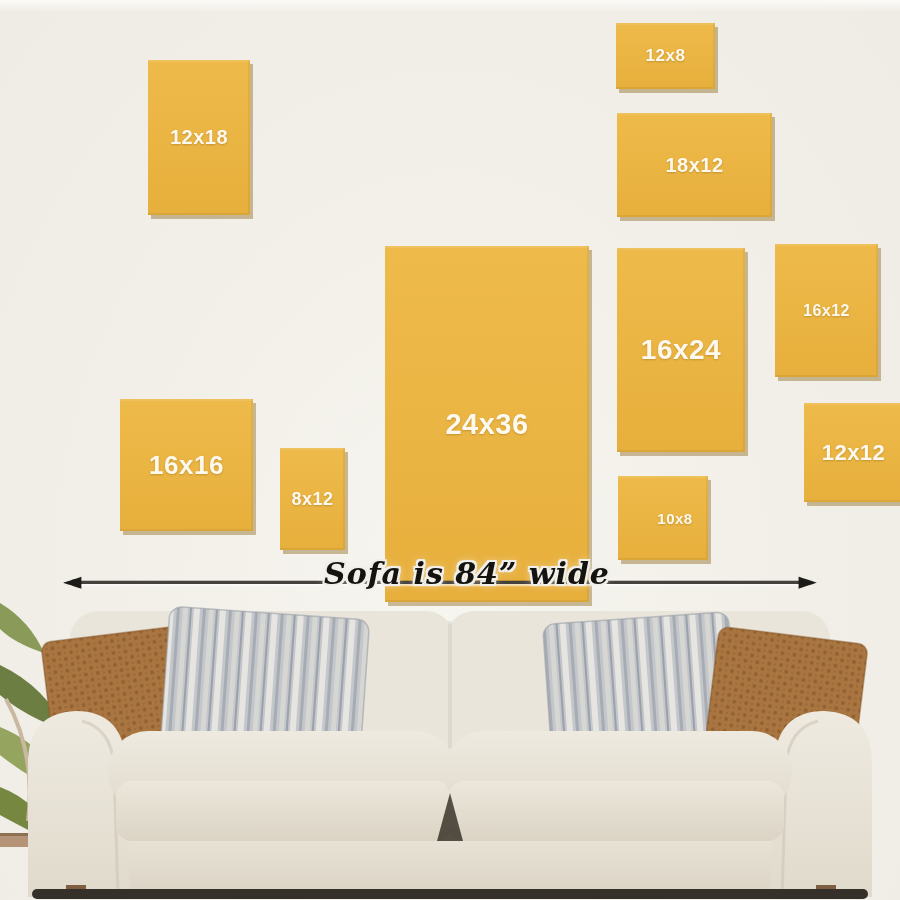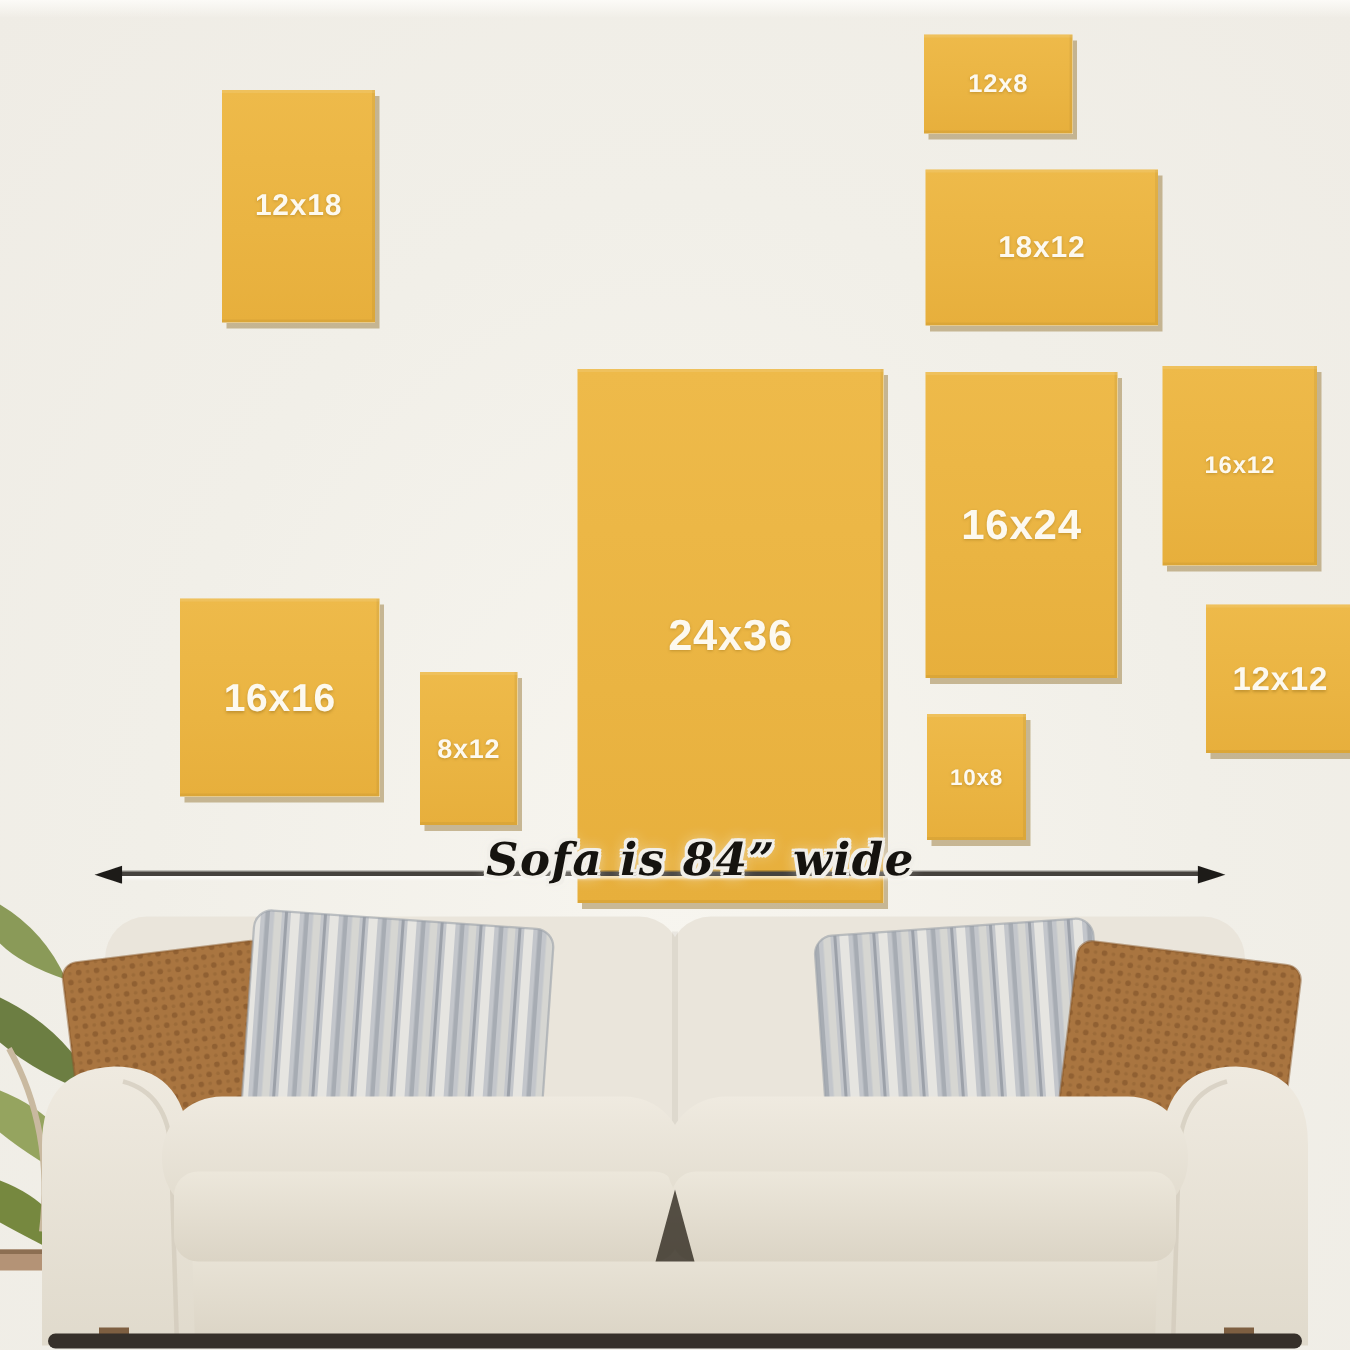--- a/index.html
+++ b/index.html
@@ -25,21 +25,21 @@
   .f2 {left:279px;top:13px; width:311px;height:205px;font-size:29px;}
   .f3 {left:616px;top:23px; width:99px; height:66px; font-size:17px;}
   .f4 {left:617px;top:113px;width:155px;height:104px;font-size:20px;}
   .f5 {left:13px; top:248px;width:107px;height:120px;font-size:21px;}
   .f6 {left:148px;top:246px;width:205px;height:136px;font-size:27px;}
   .f7 {left:385px;top:246px;width:204px;height:356px;font-size:29px;}
   .f8 {left:617px;top:248px;width:128px;height:204px;font-size:28px;}
   .f9 {left:775px;top:244px;width:103px;height:133px;font-size:16px;}
   .f10{left:120px;top:399px;width:133px;height:132px;font-size:26px;}
   .f11{left:280px;top:400px;width:65px; height:102px;font-size:18px;margin-top:48px;}
-  .f12{left:618px;top:476px;width:66px; height:84px; font-size:15px;}
+  .f12{left:618px;top:476px;width:66px; height:84px; font-size:15px;padding-left:24px;}
   .f13{left:777px;top:403px;width:99px; height:99px; font-size:22px;margin-left:27px;}
   
   .width-arrow{
     position:absolute;left:63px;top:569px;width:754px;height:26px;
     display:flex;align-items:center;z-index:2;
   }
   .ahead{
     font-family:"DejaVu Sans", sans-serif;font-size:24px;line-height:1;color:#1d1b18;
     transform:translateY(-1px);
   }

